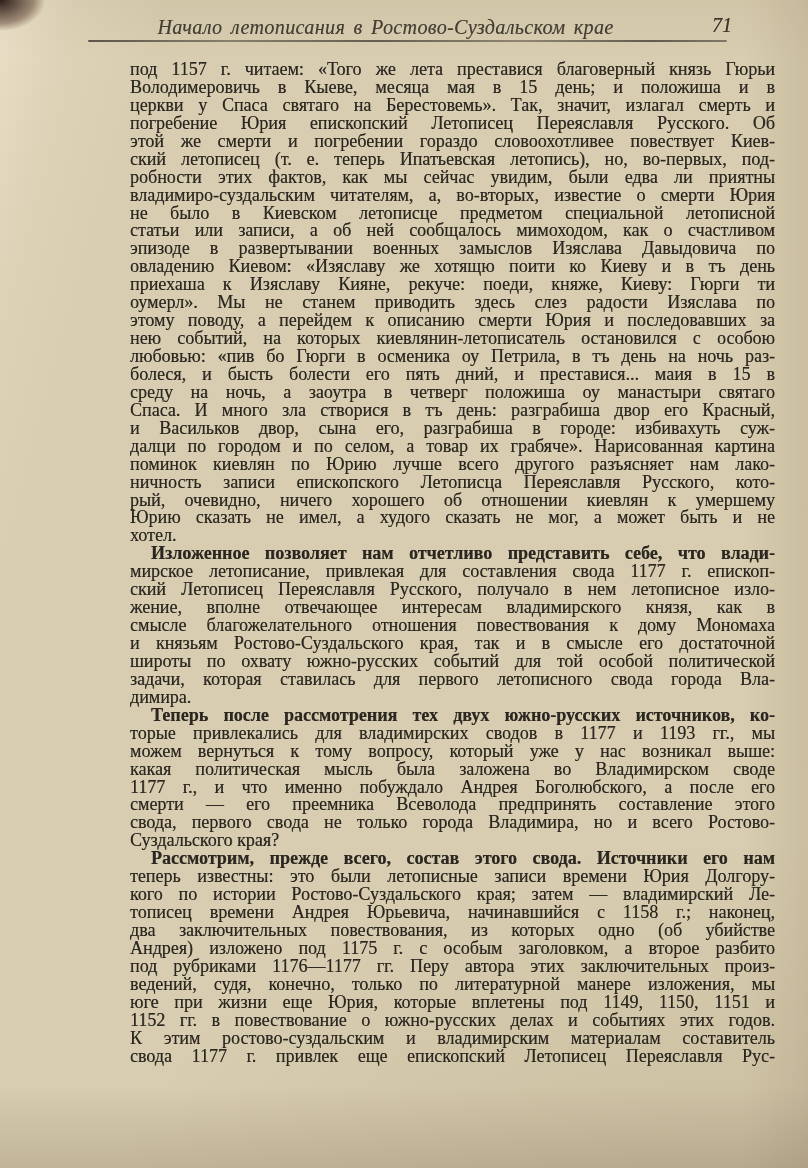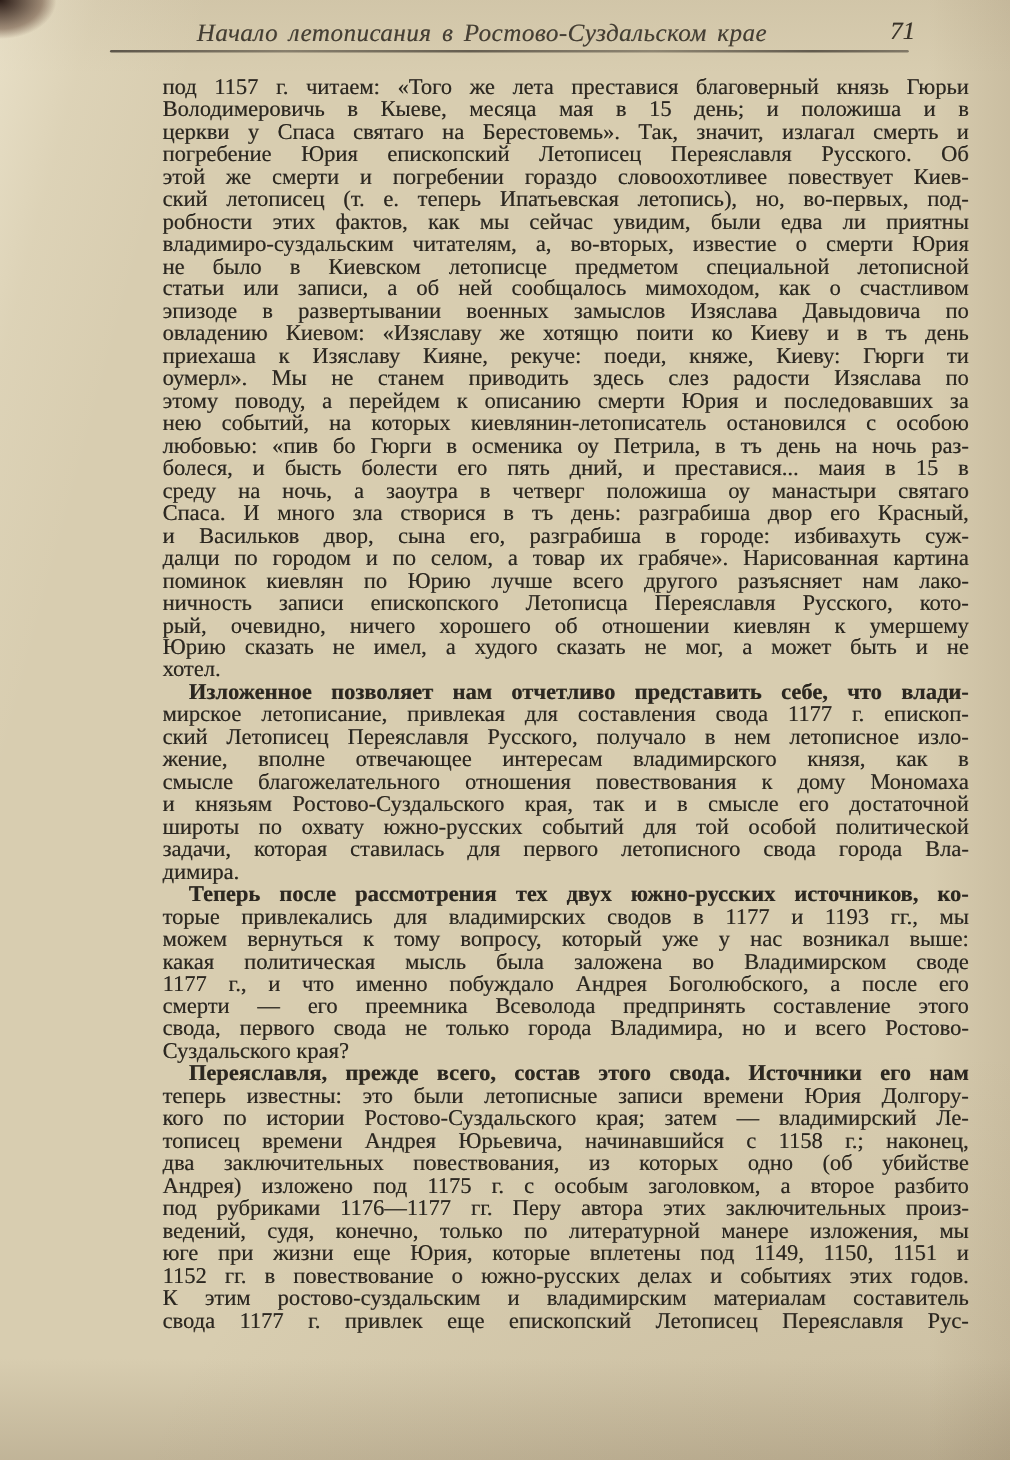--- a/index.html
+++ b/index.html
@@ -123,21 +123,21 @@
       <div class="line">задачи, которая ставилась для первого летописного свода города Вла-</div>
       <div class="line para-end">димира.</div>
       <div class="line indent">Теперь после рассмотрения тех двух южно-русских источников, ко-</div>
       <div class="line">торые привлекались для владимирских сводов в 1177 и 1193 гг., мы</div>
       <div class="line">можем вернуться к тому вопросу, который уже у нас возникал выше:</div>
       <div class="line">какая политическая мысль была заложена во Владимирском своде</div>
       <div class="line">1177 г., и что именно побуждало Андрея Боголюбского, а после его</div>
       <div class="line">смерти — его преемника Всеволода предпринять составление этого</div>
       <div class="line">свода, первого свода не только города Владимира, но и всего Ростово-</div>
       <div class="line para-end">Суздальского края?</div>
-      <div class="line indent">Переяславля, прежде всего, состав этого свода. Источники его нам</div>
+      <div class="line indent">Рассмотрим, прежде всего, состав этого свода. Источники его нам</div>
       <div class="line">теперь известны: это были летописные записи времени Юрия Долгору-</div>
       <div class="line">кого по истории Ростово-Суздальского края; затем — владимирский Ле-</div>
       <div class="line">тописец времени Андрея Юрьевича, начинавшийся с 1158 г.; наконец,</div>
       <div class="line">два заключительных повествования, из которых одно (об убийстве</div>
       <div class="line">Андрея) изложено под 1175 г. с особым заголовком, а второе разбито</div>
       <div class="line">под рубриками 1176—1177 гг. Перу автора этих заключительных произ-</div>
       <div class="line">ведений, судя, конечно, только по литературной манере изложения, мы</div>
       <div class="line">юге при жизни еще Юрия, которые вплетены под 1149, 1150, 1151 и</div>
       <div class="line">1152 гг. в повествование о южно-русских делах и событиях этих годов.</div>
       <div class="line">К этим ростово-суздальским и владимирским материалам составитель</div>

